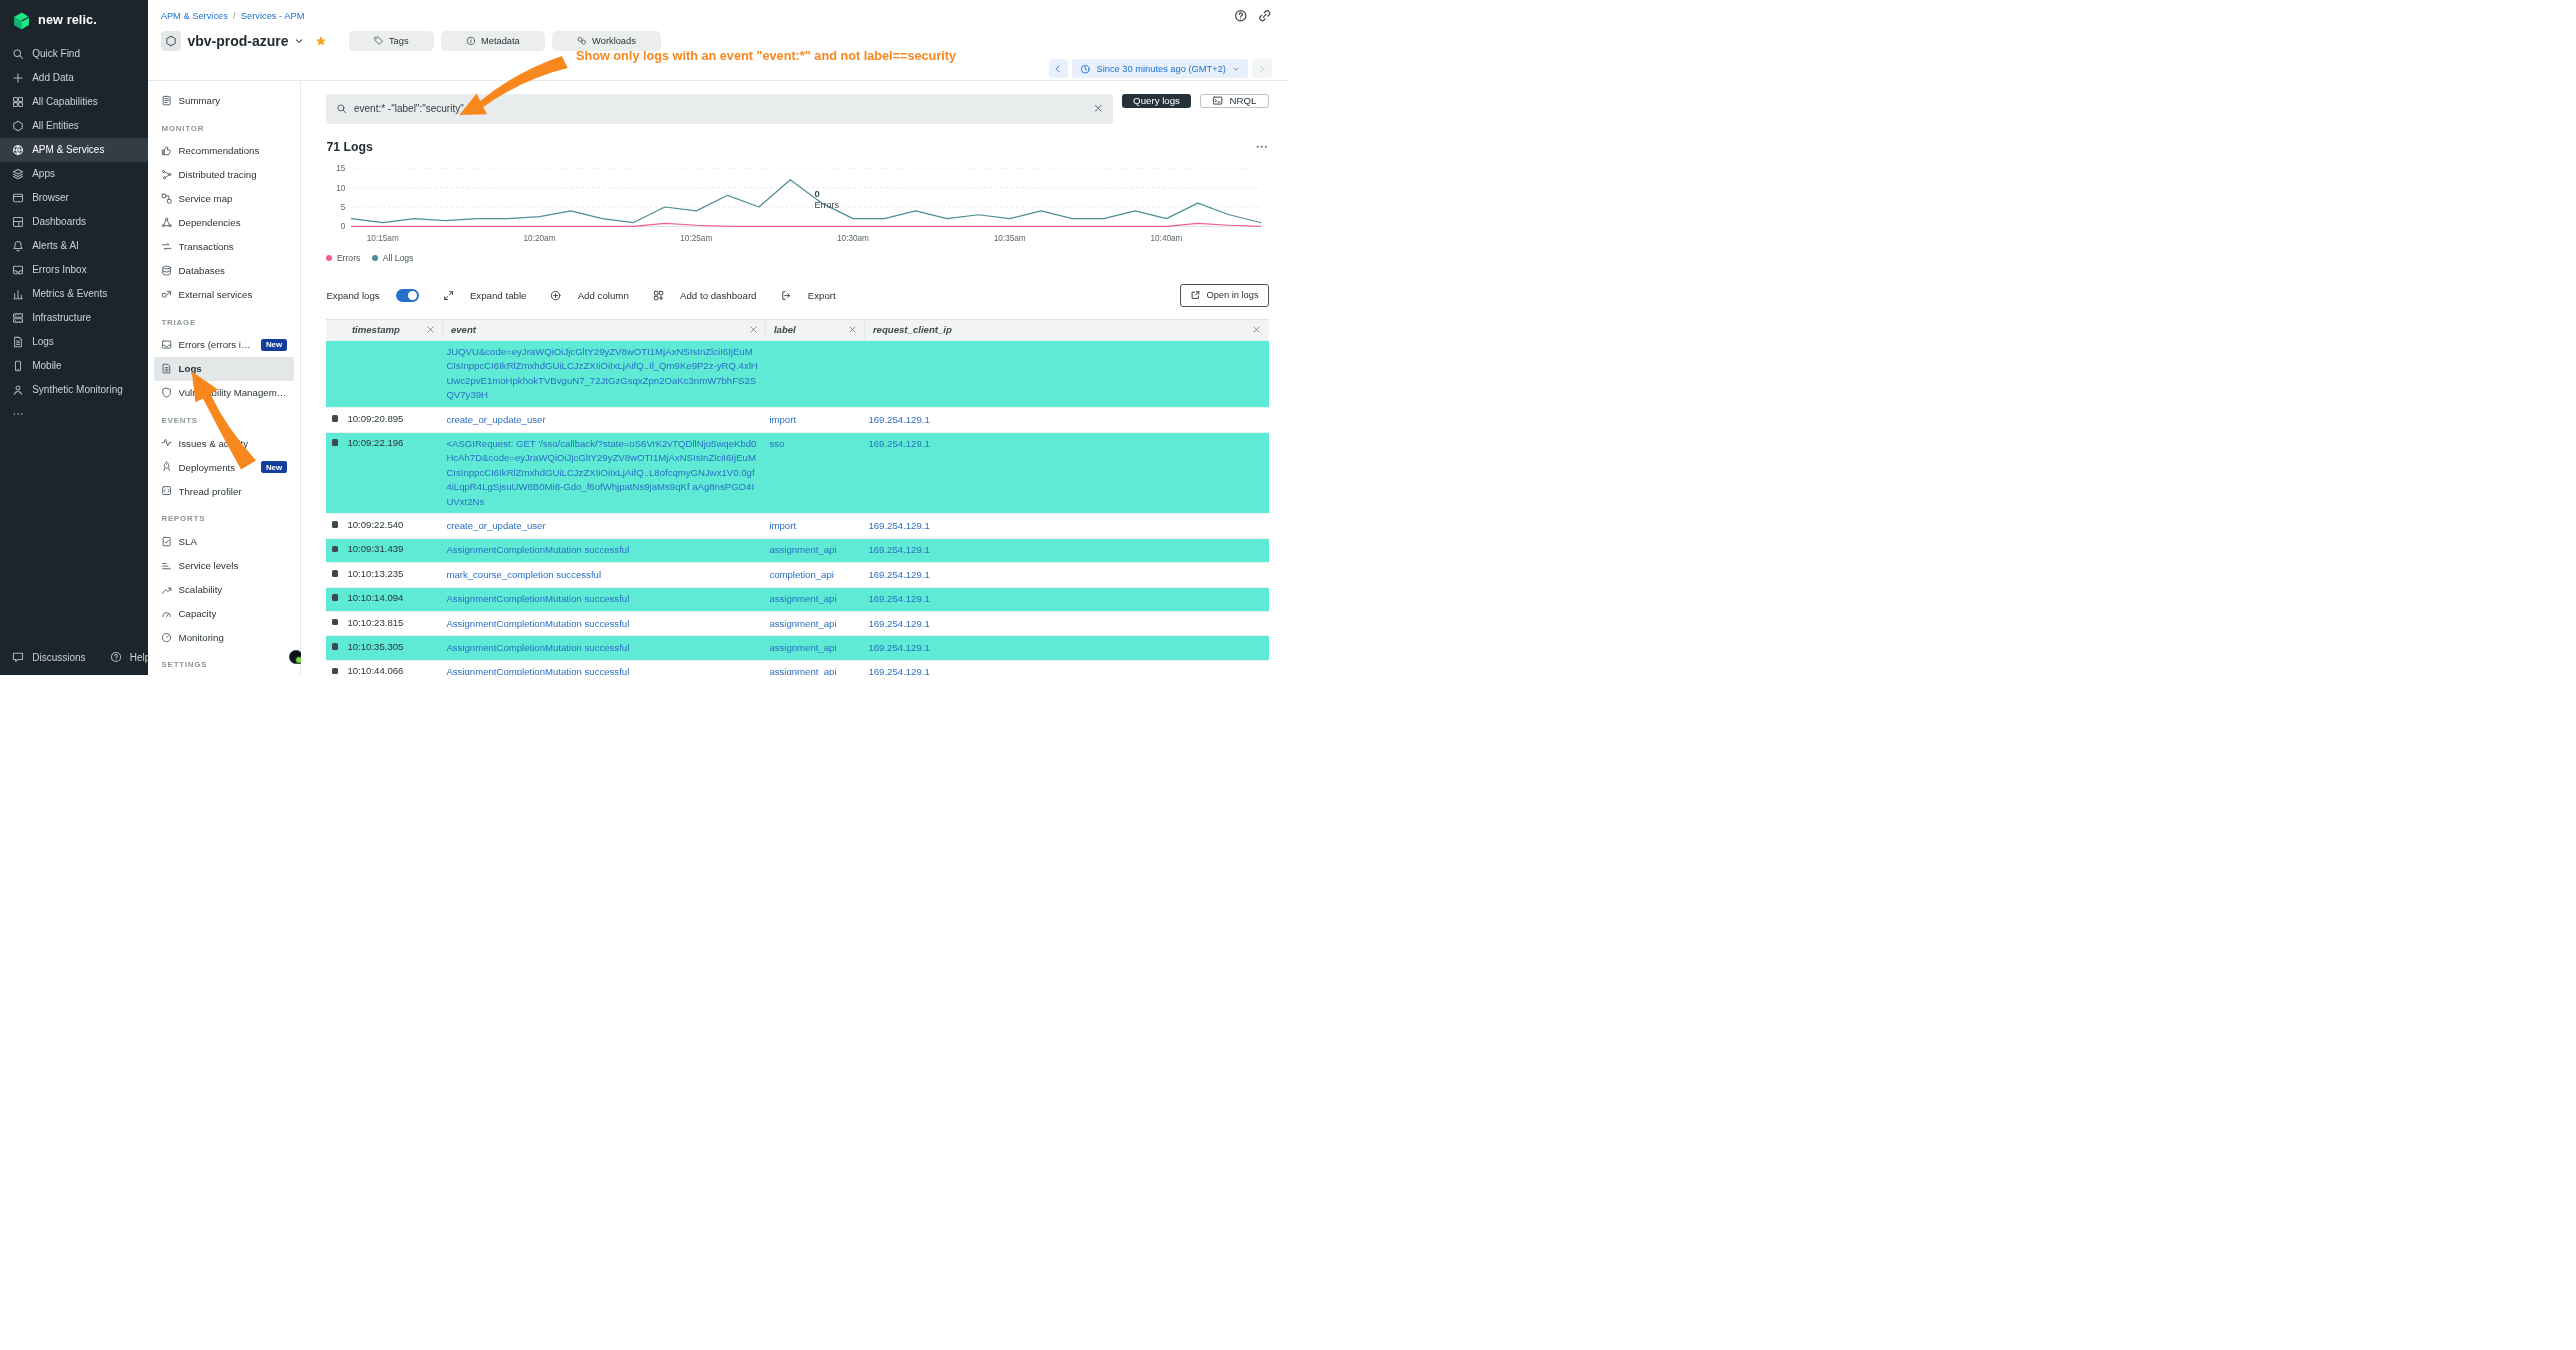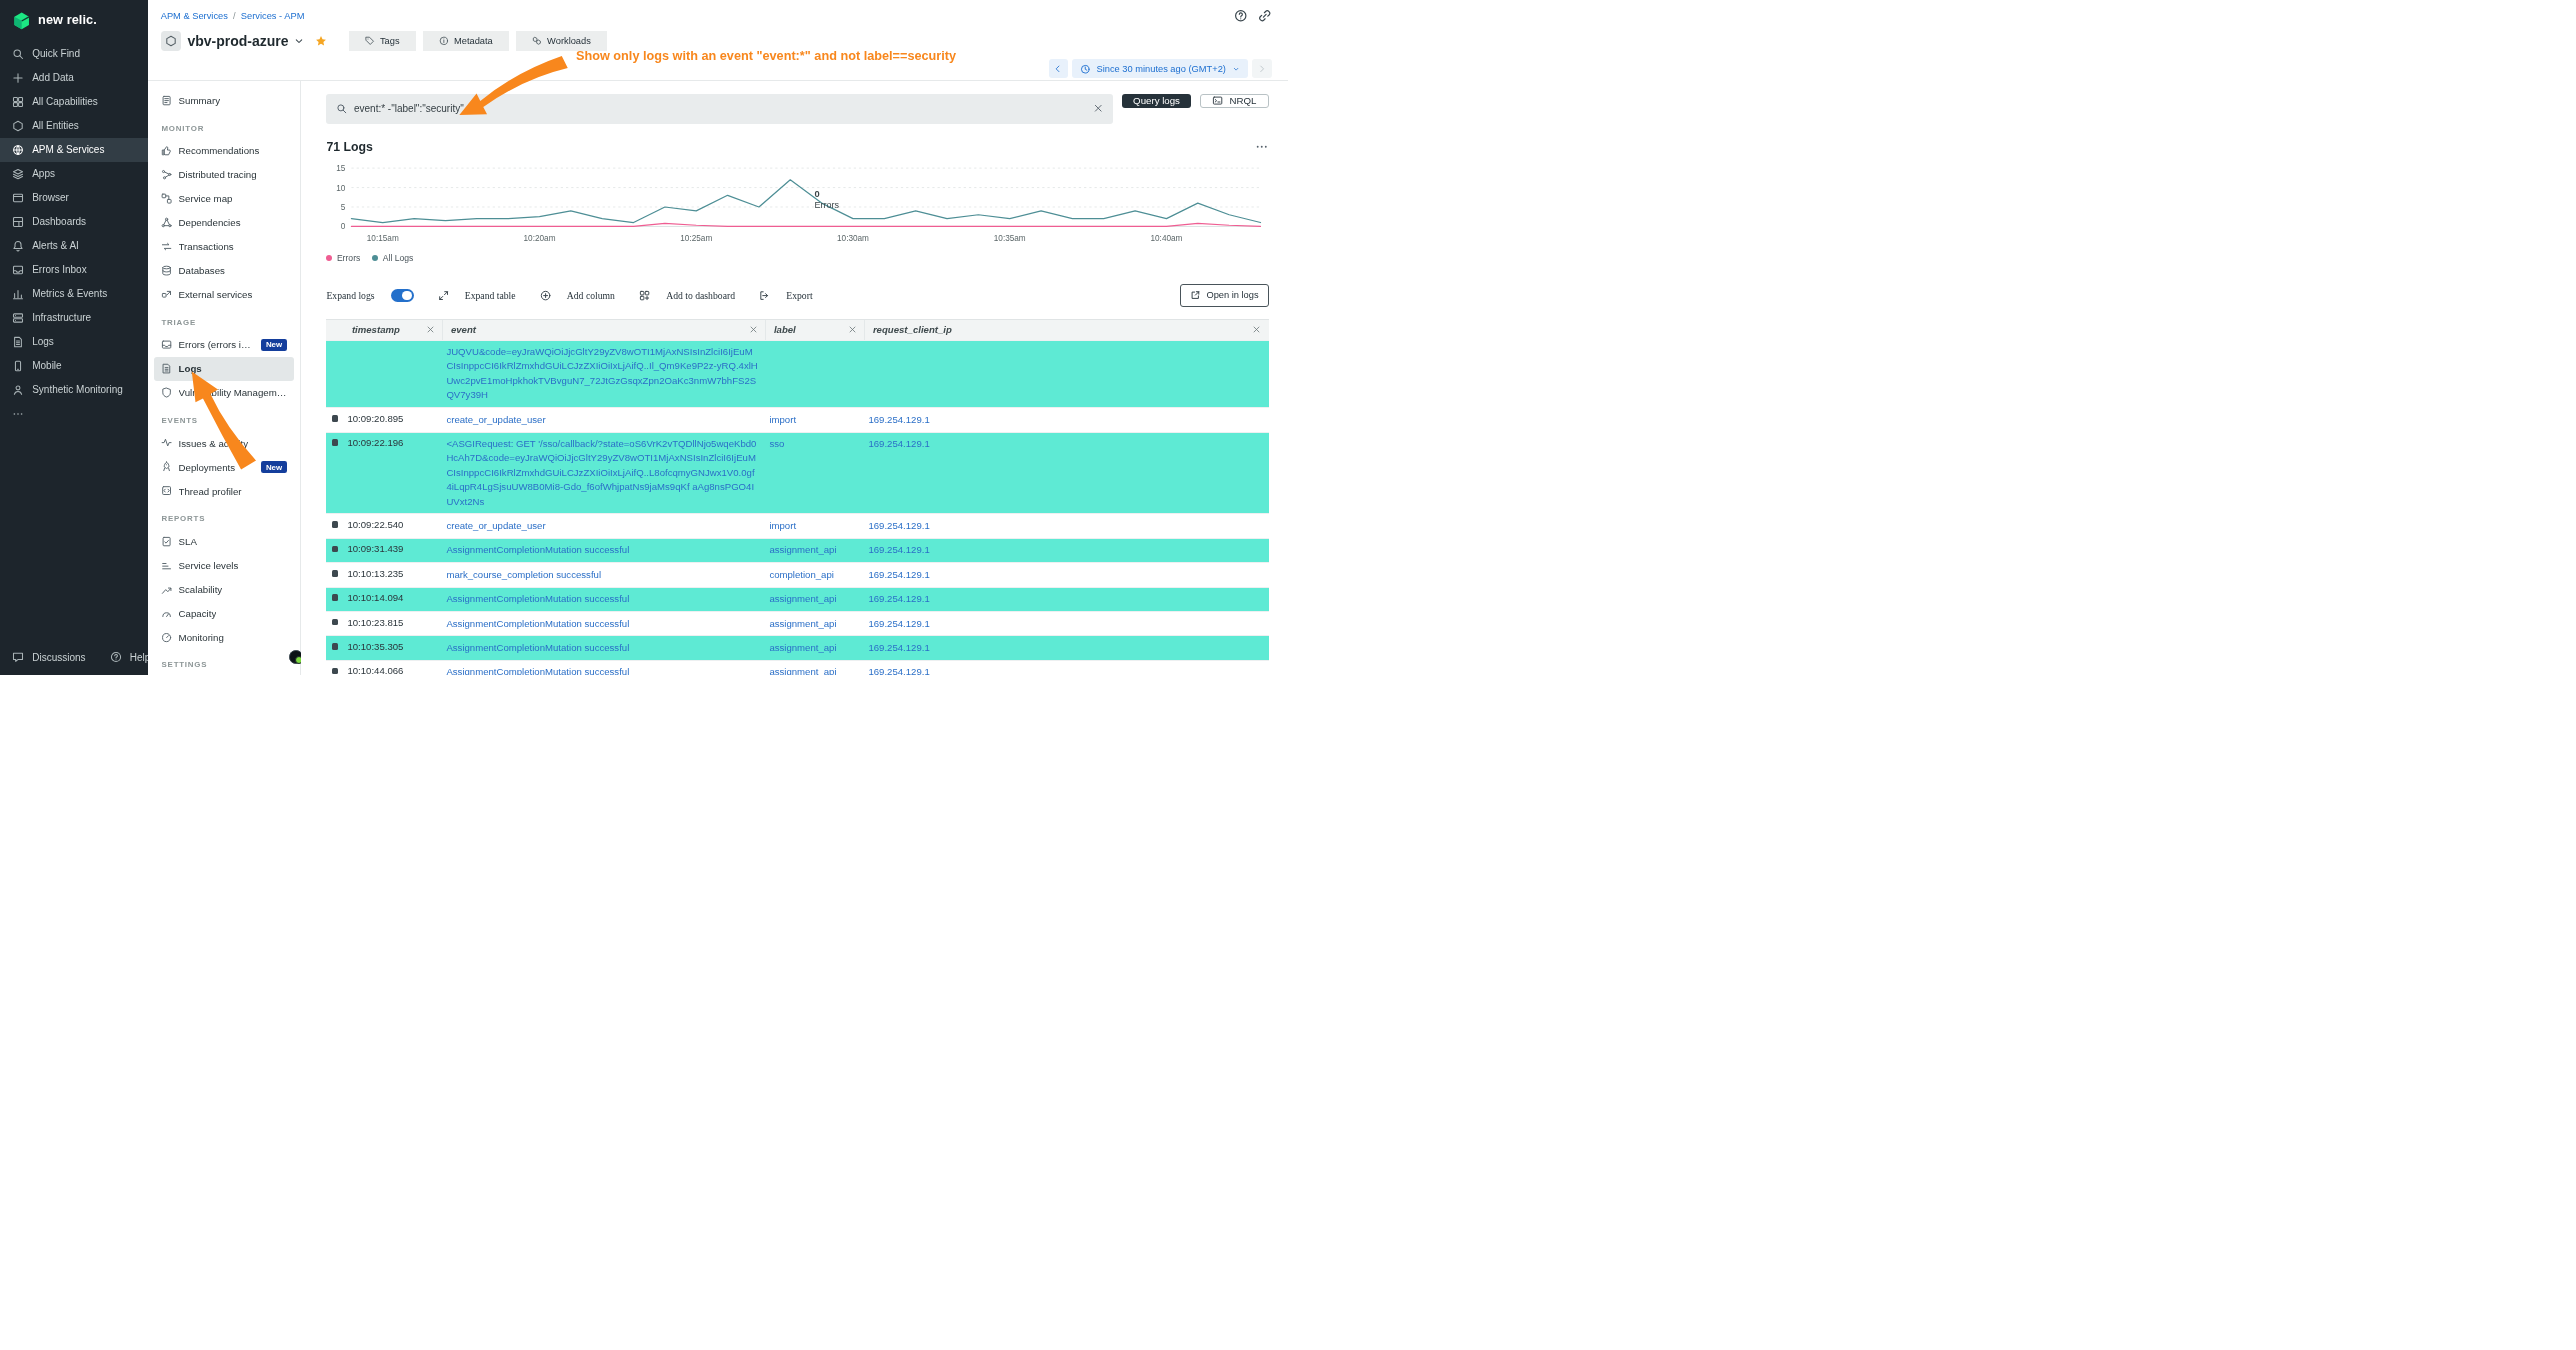--- a/index.html
+++ b/index.html
@@ -33,21 +33,21 @@
   .top-icons{display:flex;gap:10.5px;}
   .tbtn{cursor:pointer;display:inline-flex;}
   .tbtn .icn{width:13.5px;height:13.5px;color:#39454c;}
   .row2{display:flex;align-items:center;margin-top:6px;height:22.4px;}
   .entity-hex-wrap{width:20px;height:20px;background:#e4e7e8;border-radius:3.7px;display:flex;align-items:center;justify-content:center;color:#525d63;margin-right:6.7px;flex:none;}
   .entity-hex-wrap .icn{width:12px;height:12px;}
   .entity-title{font-size:14px;font-weight:bold;color:#1f292e;cursor:pointer;}
   .caret{width:10.5px;height:10.5px;color:#39454c;margin-left:4.5px;cursor:pointer;}
   .star{width:12.7px;height:12.7px;color:#f5a623;margin-left:9.7px;cursor:pointer;}
   .chips{display:flex;gap:7.5px;margin-left:22.4px;}
-  .chip{display:inline-flex;align-items:center;gap:5.2px;background:#eceeee;border:none;border-radius:0;height:20px;padding:0 16px;font-size:9.3px;color:#26323a;cursor:pointer;font-family:inherit;}
+  .chip{display:inline-flex;align-items:center;gap:5.2px;background:#eceeee;border:none;border-radius:5px;height:20px;padding:0 25px;font-size:9.3px;color:#26323a;cursor:pointer;font-family:inherit;}
   .chip .icn{width:9.7px;height:9.7px;color:#4a565c;}
   .row3{display:flex;justify-content:flex-end;align-items:center;gap:4.5px;margin-top:6.7px;}
   .tp-chev{width:19.4px;height:19.4px;border-radius:3px;background:#e8f1fb;color:#1d6fd0;display:inline-flex;align-items:center;justify-content:center;cursor:pointer;}
   .tp-chev .icn{width:9.7px;height:9.7px;}
   .tp-chev.disabled{background:#f2f5f6;color:#b7c1c5;}
   .tp-pill{display:inline-flex;align-items:center;gap:6px;background:#e8f1fb;color:#1d6fd0;border-radius:3px;height:19.4px;padding:0 7.5px;font-size:9.3px;cursor:pointer;}
   .tp-pill .icn{width:10.5px;height:10.5px;}
   .tp-pill .small{width:8.2px;height:8.2px;}
 
   
@@ -78,21 +78,21 @@
   .chart-wrap{position:relative;margin-top:7.5px;}
   .tick{font-size:11px;fill:#5c6769;}
   .chart-anno{position:absolute;left:488px;top:27px;color:#3c4649;line-height:1.2;}
   .chart-anno .v{font-size:9.3px;font-weight:bold;}
   .chart-anno .l{font-size:9px;}
   .legend{display:flex;gap:12px;margin-top:4.5px;align-items:center;}
   .leg-item{display:inline-flex;align-items:center;gap:4.5px;font-size:8.6px;color:#49545a;cursor:pointer;}
   .dot{width:6px;height:6px;border-radius:50%;display:inline-block;}
 
   .toolbar{display:flex;align-items:center;gap:24px;margin-top:21px;font-size:9.7px;color:#26323a;}
-  .tool{display:inline-flex;align-items:center;gap:16px;cursor:pointer;font-family:Liberation Serif, serif;}
+  .tool{display:inline-flex;align-items:center;gap:16px;cursor:pointer;}
   .tool .icn{width:11.2px;height:11.2px;color:#39454c;}
   .toggle{width:23px;height:12.7px;border-radius:6.7px;background:#2470cb;position:relative;display:inline-block;cursor:pointer;}
   .toggle:after{content:"";position:absolute;right:1.5px;top:1.5px;width:9.7px;height:9.7px;border-radius:50%;background:#fff;}
   .toolbar .spacer{flex:1;}
   .btn.openlogs{height:22.4px;padding:0 9px;border:0.7px solid #49545a;background:#fff;color:#26323a;font-size:9.3px;}
   .btn.openlogs .icn{width:10.5px;height:10.5px;}
 
   
   .logtable{margin-top:12px;font-size:9.6px;}
   .trow{display:grid;grid-template-columns:18px 99px 323px 99px 1fr;border-bottom:0.7px solid #edf0f1;}

